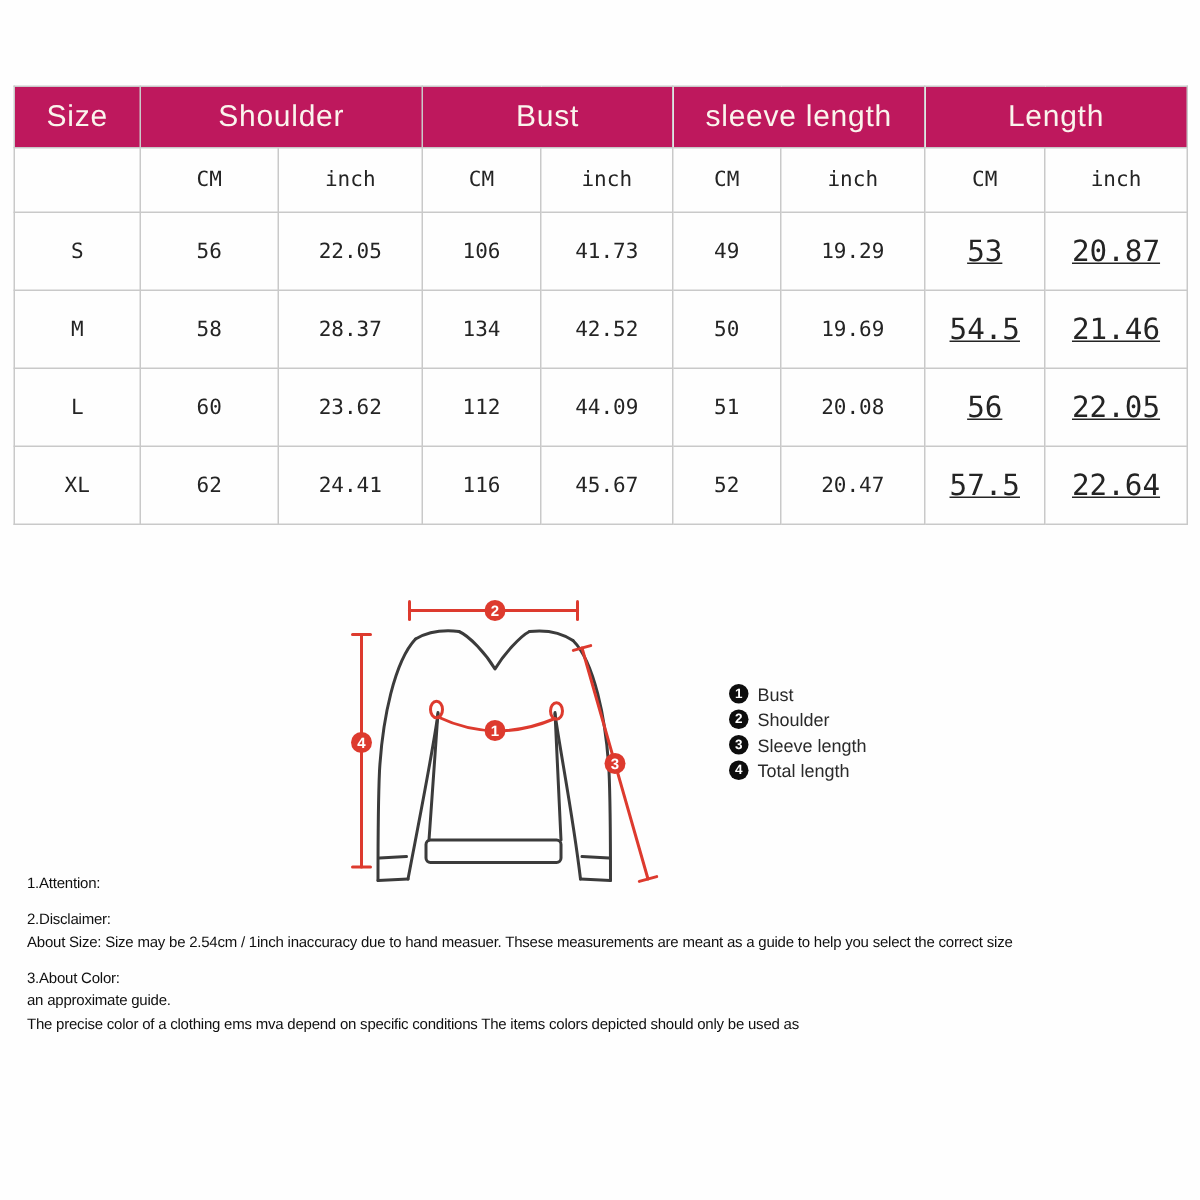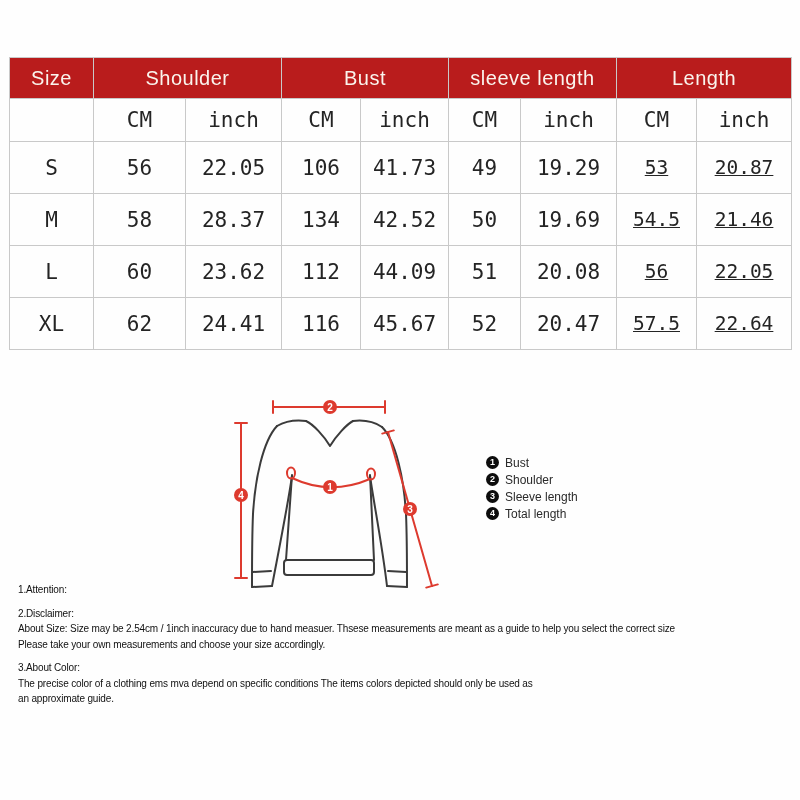--- a/index.html
+++ b/index.html
@@ -12,28 +12,28 @@
   
   table.size-table {
     position:absolute; left:9px; top:57px; width:782px;
     border-collapse:collapse; table-layout:fixed;
   }
   .size-table th, .size-table td {
     border:1px solid #c9c9c9; text-align:center; vertical-align:middle;
     padding:0; overflow:hidden;
   }
   tr.group-row th {
-    height:40px; background:#b91c1c; color:#faf4ed;
+    height:40px; background:#be185d; color:#faf4ed;
     font-size:20px; font-weight:400; letter-spacing:0.5px;
   }
   tr.unit-row td { height:42px; }
   tr.data-row td { height:51px; }
   tr.unit-row td, tr.data-row td {
     font-family:"DejaVu Sans Mono", monospace;
-    font-size:21px; color:#242424;
+    font-size:14px; color:#242424;
   }
   tr.data-row td:nth-child(8), tr.data-row td:nth-child(9) { font-size:19.5px;text-decoration:underline; }
 
   
   svg.diagram { position:absolute; left:196px; top:384px; width:290px; height:220px; }
 
   
   .legend { position:absolute; left:486px; top:456px; display:flex; flex-direction:column; gap:4px; }
   .legend-item { display:flex; align-items:center; gap:6px; height:13px; }
   .legend-dot {
@@ -197,22 +197,21 @@
     </div>
   </div>
 
   <div class="notes">
     <div class="note-sec">
       <div class="note-line">1.Attention:</div>
     </div>
     <div class="note-sec">
       <div class="note-line">2.Disclaimer:</div>
       <div class="note-line">About Size: Size may be 2.54cm / 1inch inaccuracy due to hand measuer. Thsese measurements are meant as a guide to help you select the correct size</div>
-      <div class="note-line">Please take your own measurements and choose your size accordingly.</div>
     </div>
     <div class="note-sec">
       <div class="note-line">3.About Color:</div>
+      <div class="note-line">an approximate guide.</div>
       <div class="note-line">The precise color of a clothing ems mva depend on specific conditions The items colors depicted should only be used as</div>
-      <div class="note-line">an approximate guide.</div>
     </div>
   </div>
 
 </div>
 
 </body></html>

